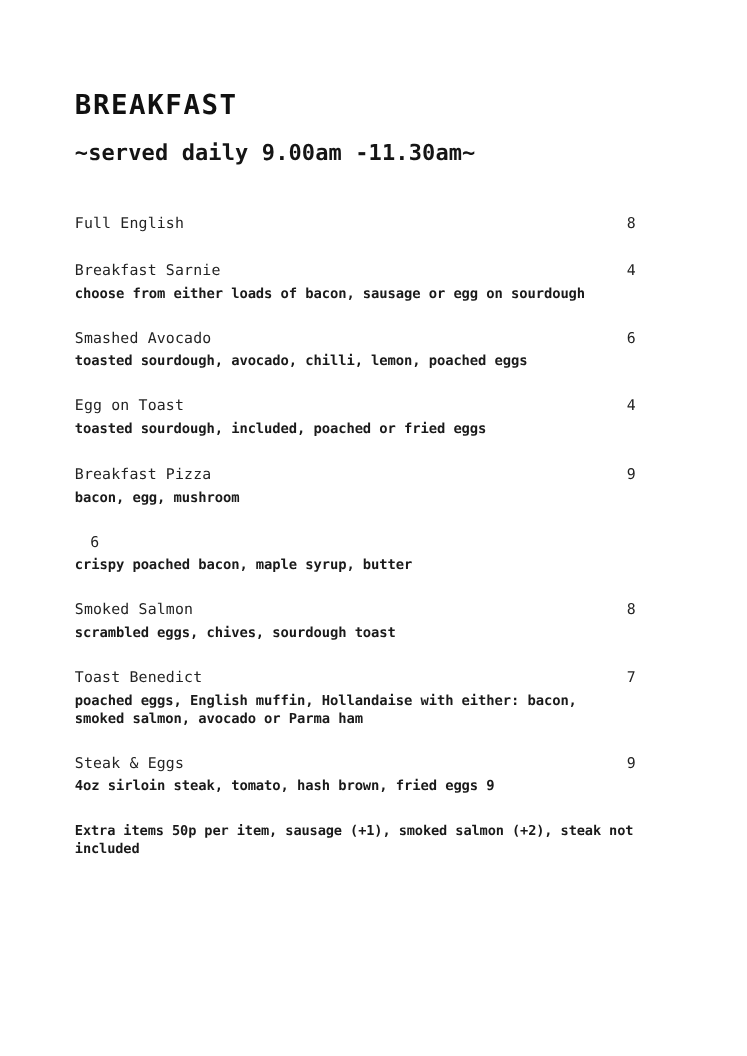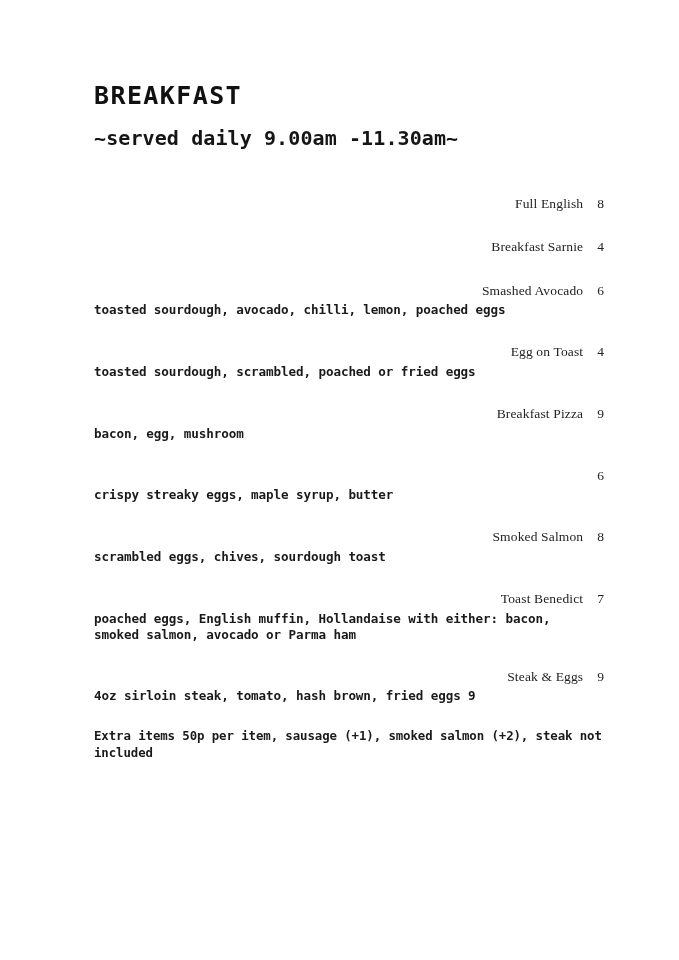--- a/index.html
+++ b/index.html
@@ -14,21 +14,21 @@
     color: #1b1b1b;
     overflow: hidden;
   }
 
   .page {
     position: relative;
     width: 679px;
     height: 960px;
     background: #ffffff;
     box-sizing: border-box;
-    padding: 82px 70px 0 94px;
+    padding: 82px 70px 0 68px;
   }
 
   
   .menu-title {
     font-family: "DejaVu Sans Mono", "Liberation Mono", monospace;
     font-size: 25px;
     font-weight: 700;
     letter-spacing: 1.4px;
     line-height: 1.1;
     margin: 0 0 16px 0;
@@ -49,23 +49,22 @@
   
   .items {
     width: 510px;
   }
   .menu-item {
     margin-bottom: 24px;
   }
   .item-head {
     display: flex;
     align-items: baseline;
-    justify-content: flex-end;
+    justify-content: space-between;
     width: 100%;
-    font-family: Liberation Serif, serif;
   }
   .item-name {
     font-size: 13.5px;
     font-weight: 400;
     letter-spacing: 0.15px;
     line-height: 1.45;
     color: #232323;
     white-space: nowrap;
   }
   .item-price {
@@ -114,51 +113,52 @@
         <span class="item-name">Full English</span>
         <span class="item-price">8</span>
       </div>
     </div>
 
     <div class="menu-item">
       <div class="item-head">
         <span class="item-name">Breakfast Sarnie</span>
         <span class="item-price">4</span>
       </div>
+      <div class="item-desc">choose from either loads of bacon, sausage or egg on sourdough</div>
     </div>
 
     <div class="menu-item">
       <div class="item-head">
         <span class="item-name">Smashed Avocado</span>
         <span class="item-price">6</span>
       </div>
       <div class="item-desc">toasted sourdough, avocado, chilli, lemon, poached eggs</div>
     </div>
 
     <div class="menu-item">
       <div class="item-head">
         <span class="item-name">Egg on Toast</span>
         <span class="item-price">4</span>
       </div>
-      <div class="item-desc">toasted sourdough, scrambled, poached or fried eggs</div>
+      <div class="item-desc">toasted sourdough, included, poached or fried eggs</div>
     </div>
 
     <div class="menu-item">
       <div class="item-head">
         <span class="item-name">Breakfast Pizza</span>
         <span class="item-price">9</span>
       </div>
       <div class="item-desc">bacon, egg, mushroom</div>
     </div>
 
     <div class="menu-item">
       <div class="item-head">
         <span class="item-price">6</span>
       </div>
-      <div class="item-desc">crispy streaky eggs, maple syrup, butter</div>
+      <div class="item-desc">crispy poached bacon, maple syrup, butter</div>
     </div>
 
     <div class="menu-item">
       <div class="item-head">
         <span class="item-name">Smoked Salmon</span>
         <span class="item-price">8</span>
       </div>
       <div class="item-desc">scrambled eggs, chives, sourdough toast</div>
     </div>
 

